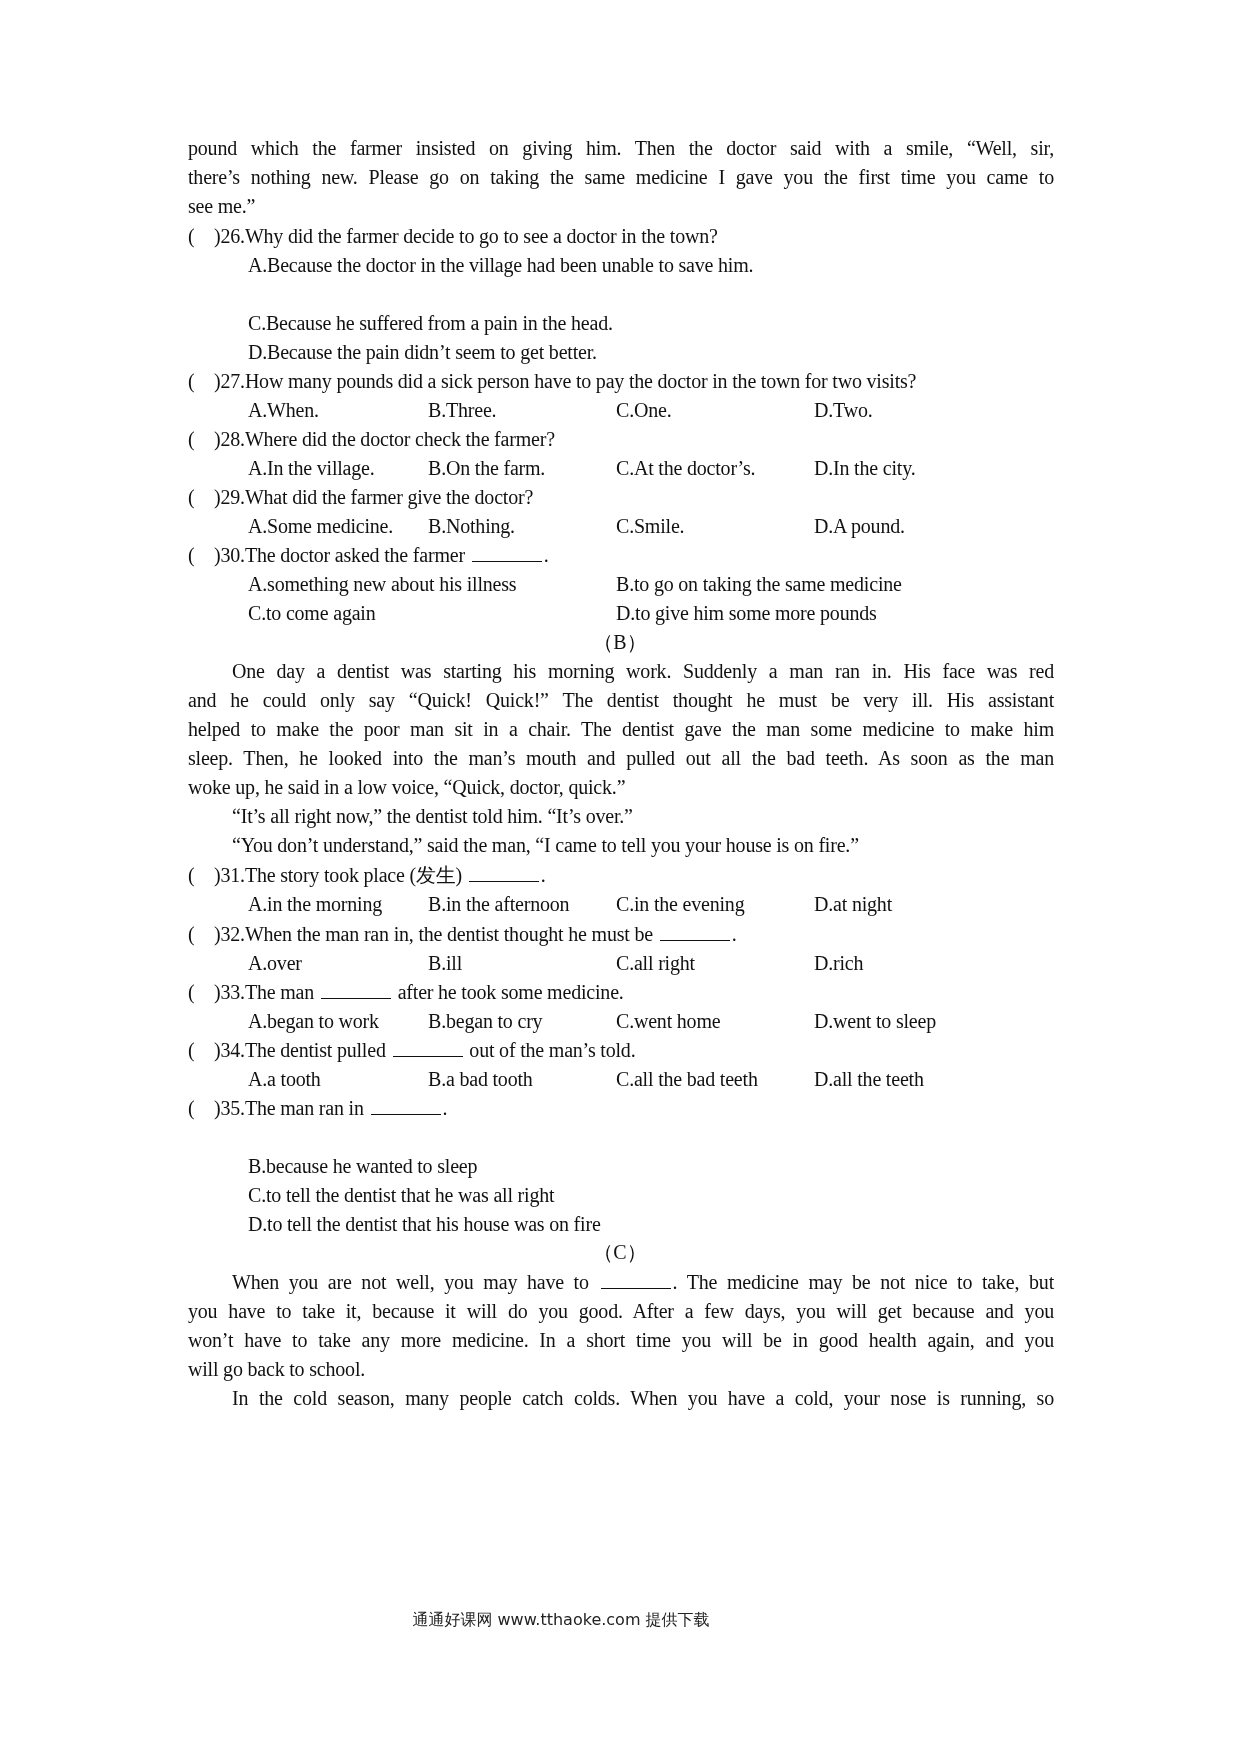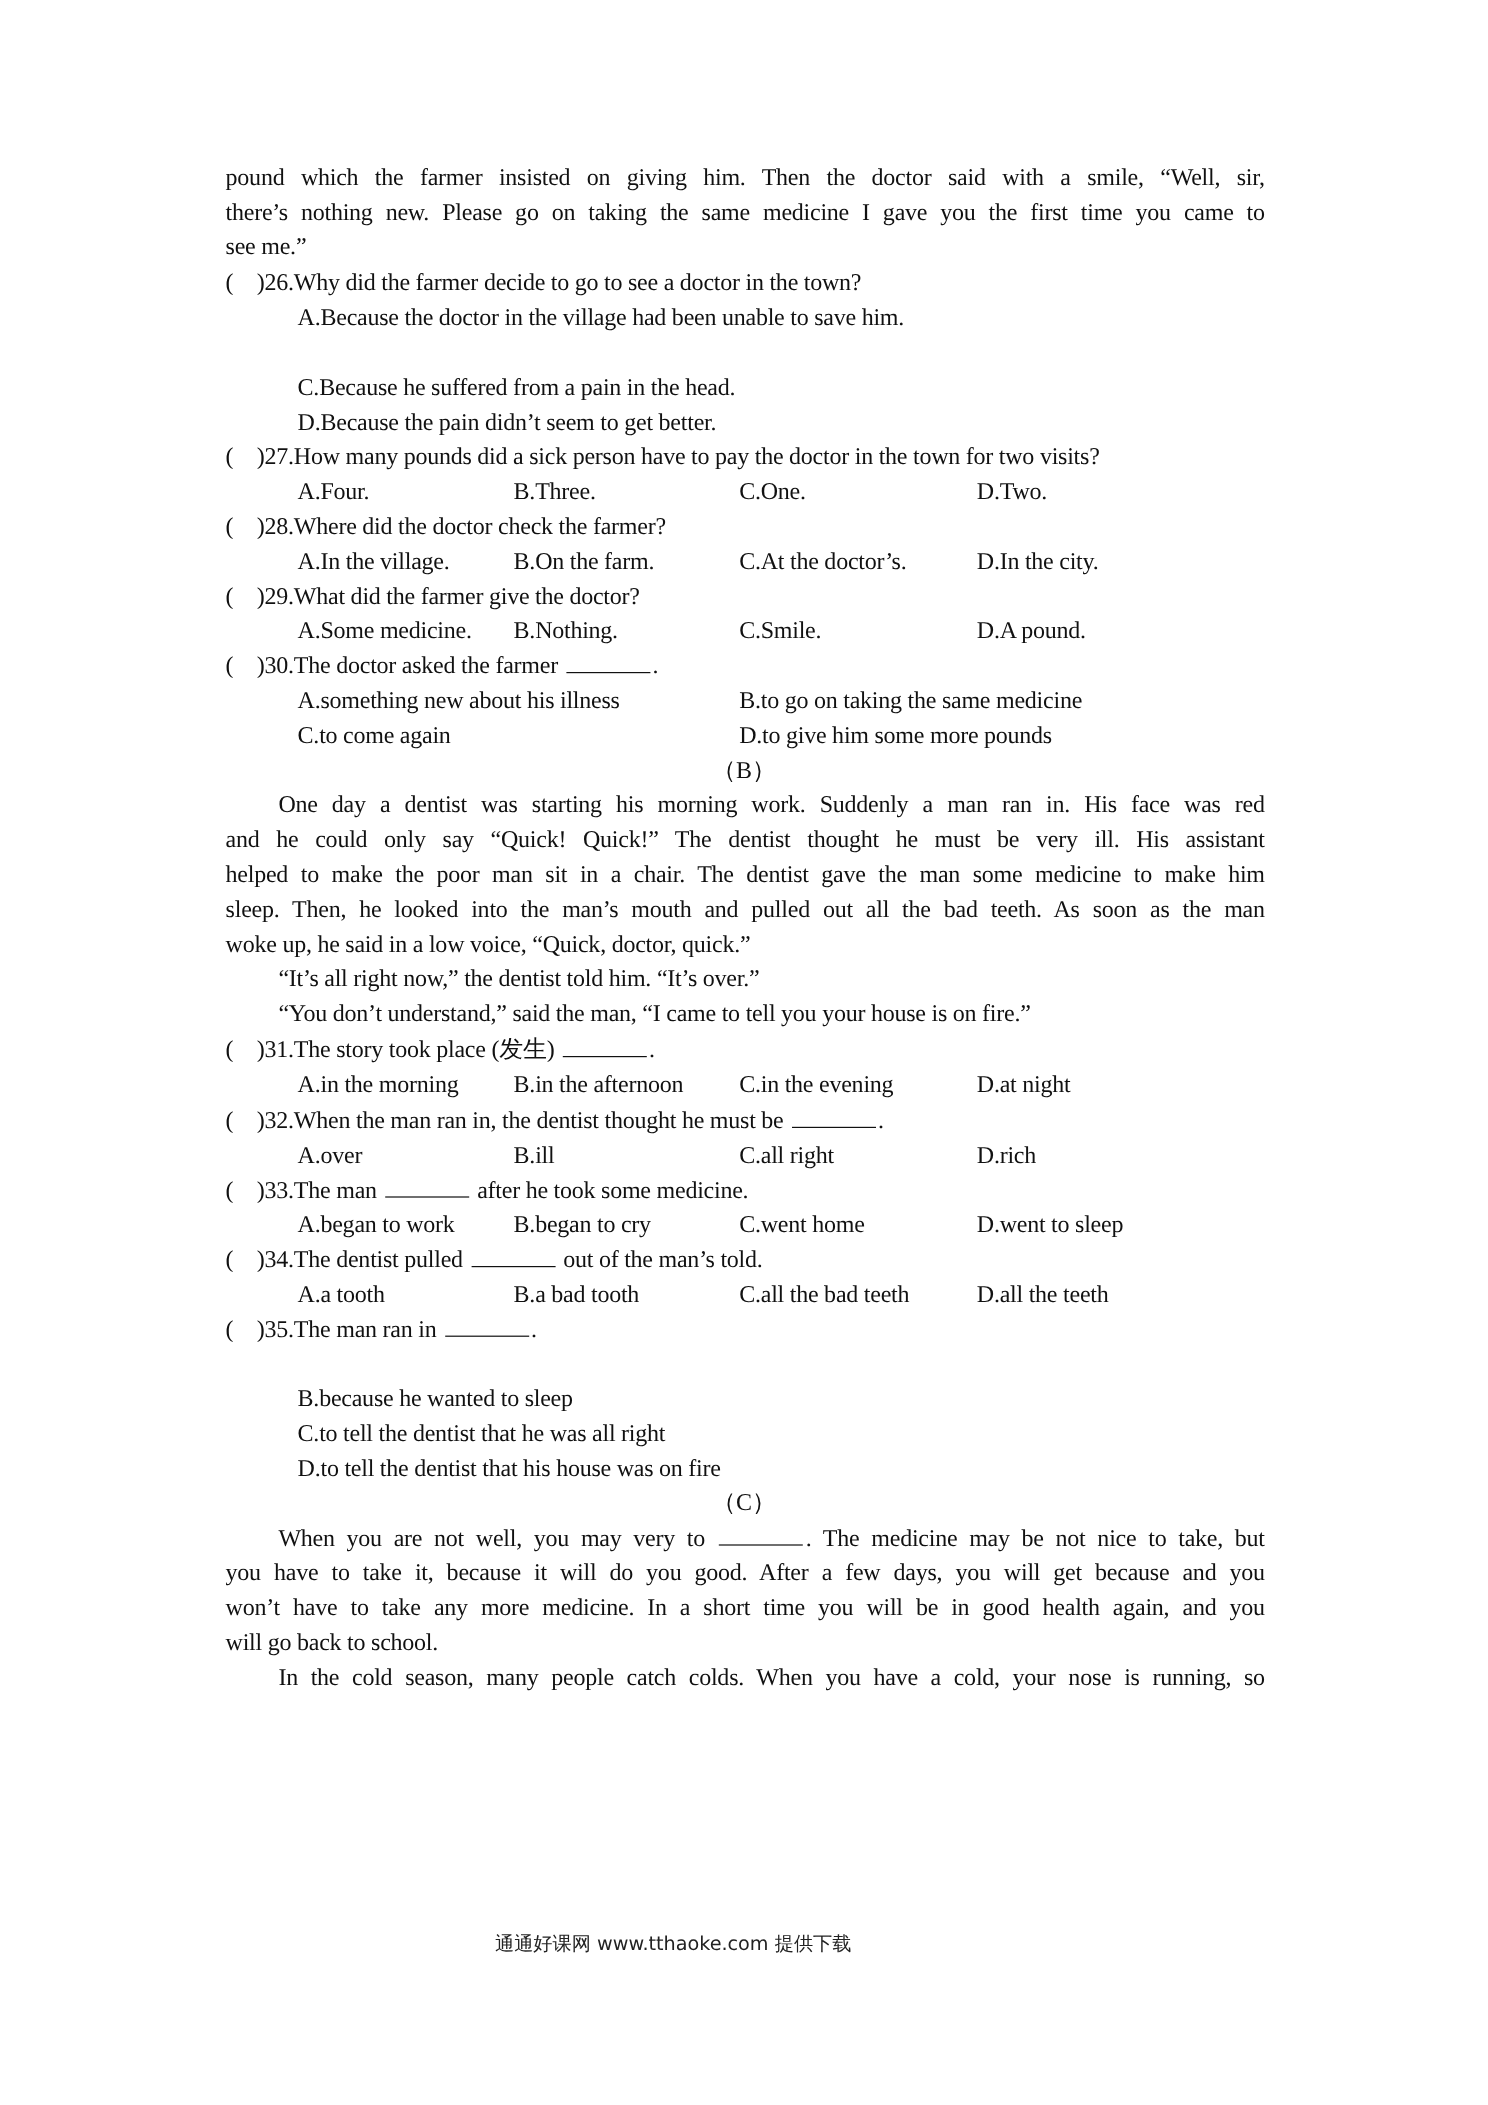--- a/index.html
+++ b/index.html
@@ -96,21 +96,21 @@
     </div>
   <div class="line" style="top:338px">
       <span class="opt" style="left:60px">D.Because the pain didn’t seem to get better.</span>
     </div>
 
   <div class="line" style="top:367px">
     <span class="q-paren" style="left:0">(</span>
     <span class="q-text" style="left:26px"><span>)27.</span><span>How many pounds did a sick person have to pay the doctor in the town for two visits?</span></span>
   </div>
   <div class="line" style="top:396px">
-    <span class="opt" style="left:60px">A.Four.</span>
+    <span class="opt" style="left:60px">A.When.</span>
     <span class="opt" style="left:240px">B.Three.</span>
     <span class="opt" style="left:428px">C.One.</span>
     <span class="opt" style="left:626px">D.Two.</span>
   </div>
 
   <div class="line" style="top:425px">
     <span class="q-paren" style="left:0">(</span>
     <span class="q-text" style="left:26px"><span>)28.</span><span>Where did the doctor check the farmer?</span></span>
   </div>
   <div class="line" style="top:454px">
@@ -207,20 +207,20 @@
     </div>
   <div class="line" style="top:1181px">
       <span class="opt" style="left:60px">C.to tell the dentist that he was all right</span>
     </div>
   <div class="line" style="top:1210px">
       <span class="opt" style="left:60px">D.to tell the dentist that his house was on fire</span>
     </div>
 
   <div class="section-label" style="top:1238px">（C）</div>
 
-  <div class="line justify indent" style="top:1268px"><span>When you are not well, you may very to</span> <span class="blank"></span><span>. The medicine may be not nice to take, but</span></div>
+  <div class="line justify indent" style="top:1268px"><span>When you are not well, you may have to</span> <span class="blank"></span><span>. The medicine may be not nice to take, but</span></div>
   <div class="line justify" style="top:1297px">you have to take it, because it will do you good. After a few days, you will get because and you</div>
   <div class="line justify" style="top:1326px">won’t have to take any more medicine. In a short time you will be in good health again, and you</div>
   <div class="line" style="top:1355px">will go back to school.</div>
   <div class="line justify indent" style="top:1384px">In the cold season, many people catch colds. When you have a cold, your nose is running, so</div>
 
   <div class="footer">通通好课网  www.tthaoke.com  提供下载</div>
 </div>
 
 </body></html>

